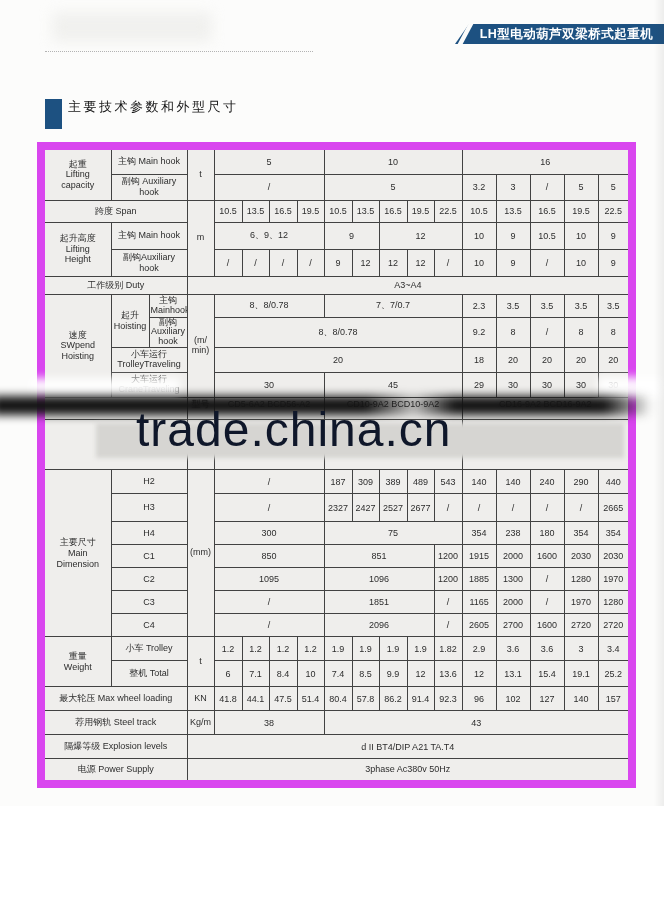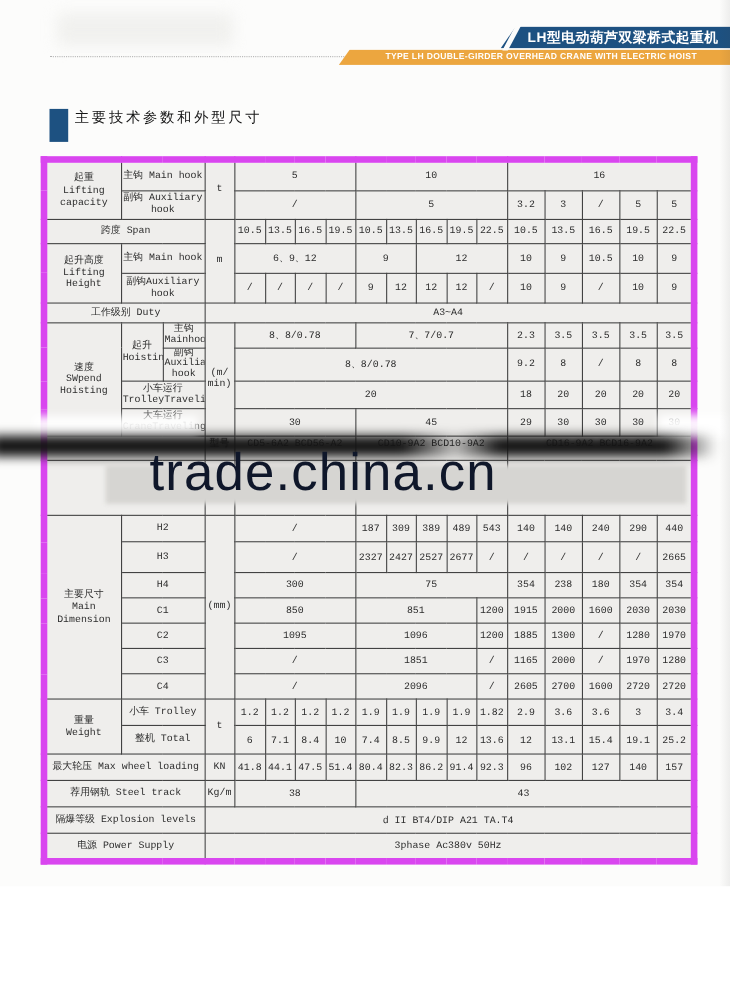--- a/index.html
+++ b/index.html
@@ -18,21 +18,21 @@
     clip-path:polygon(10px 0,100% 0,100% 100%,0 100%);color:#fff;font-weight:bold;font-size:7.8px;
     line-height:14px;letter-spacing:.3px;text-align:center;box-sizing:border-box;padding-left:12px;white-space:nowrap;}
 
   
   .sec-sq{position:absolute;left:45px;top:99px;width:17px;height:30px;background:#1d5181;}
   .sec-cn{position:absolute;left:68px;top:98px;font-size:13px;font-weight:normal;color:#161616;letter-spacing:2.5px;}
   .sec-en{position:absolute;left:68px;top:115px;font-size:10.5px;color:#333;}
 
   
   table.spec{position:absolute;left:37px;top:142px;width:591px;border-collapse:collapse;table-layout:fixed;
-    border:6px solid #d946ef;font-family:Liberation Mono, monospace;}
+    border:8px solid #d946ef;}
   table.spec td{border:1px solid #424242;text-align:center;vertical-align:middle;font-size:9px;color:#2d2d2d;
     background:#efeeec;padding:0 1px;overflow:hidden;}
   td.l{background:#eae9e6;white-space:pre-line;line-height:1.2;}
   td.ls{background:#eae9e6;white-space:pre-line;line-height:1.1;font-size:7.5px;}
   td.u{background:#eae9e6;white-space:pre-line;font-size:8.5px;line-height:1.1;}
   td.blurred{color:transparent;text-shadow:0 0 4px rgba(80,80,80,.95);}
   td.smudge{color:transparent;text-shadow:0 0 2px rgba(40,40,40,.95);}
   tr.model-row td{vertical-align:top;line-height:10px;padding-top:1px;}
 
   
@@ -58,23 +58,20 @@
 
 <div class="page">
 
   <div class="ghost-logo"></div>
   <div class="dotted-top"></div>
 
   <div class="banner-navy">
     <span class="txt">LH型电动葫芦双梁桥式起重机</span>
   </div>
   <div class="banner-slash"></div>
-  <div class="banner-orange">
-    <span>TYPE LH DOUBLE-GIRDER OVERHEAD CRANE WITH ELECTRIC HOIST</span>
-  </div>
 
   <div class="sec-sq"></div>
   <div class="sec-cn">主要技术参数和外型尺寸</div>
 
   <table class="spec">
     <colgroup>
       <col style="width:70px">
         <col style="width:38px">
         <col style="width:38px">
         <col style="width:27px">
@@ -355,21 +352,21 @@
           <td class="d">25.2</td>
         </tr>
         <tr style="height: 24px;">
           <td colspan="3" class="l">最大轮压  Max wheel loading</td>
           <td class="u">KN</td>
           <td class="d">41.8</td>
           <td class="d">44.1</td>
           <td class="d">47.5</td>
           <td class="d">51.4</td>
           <td class="d">80.4</td>
-          <td class="d">82.3</td>
+          <td class="d">57.8</td>
           <td class="d">86.2</td>
           <td class="d">91.4</td>
           <td class="d">92.3</td>
           <td class="d">96</td>
           <td class="d">102</td>
           <td class="d">127</td>
           <td class="d">140</td>
           <td class="d">157</td>
         </tr>
         <tr style="height: 24px;">

